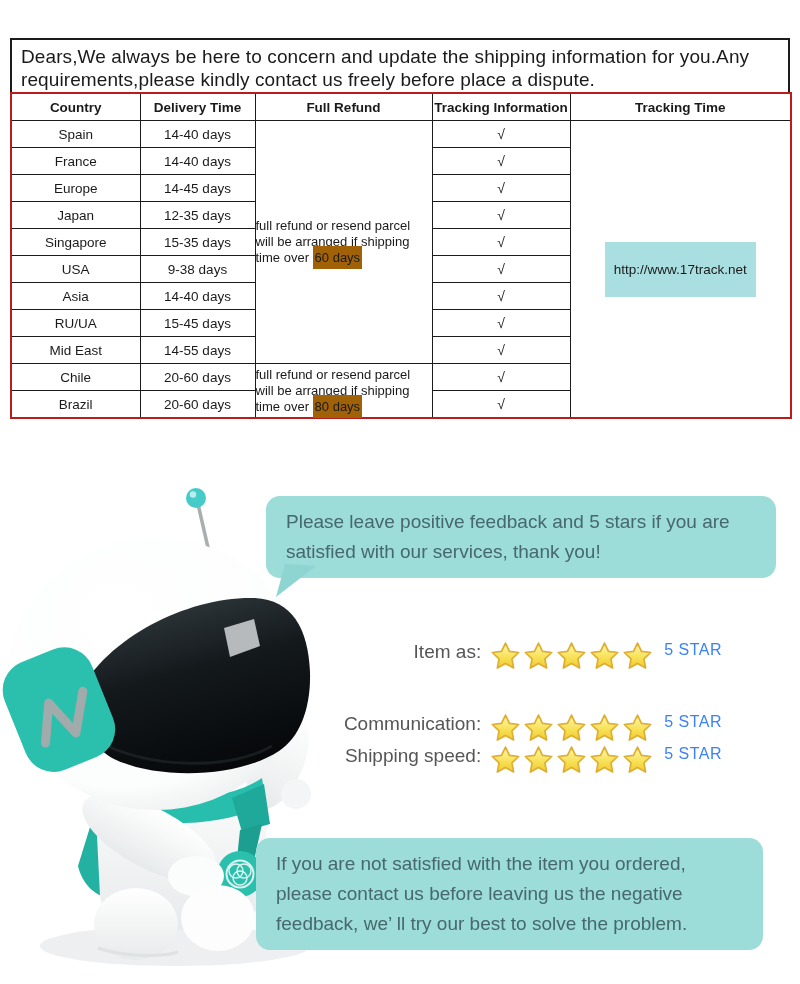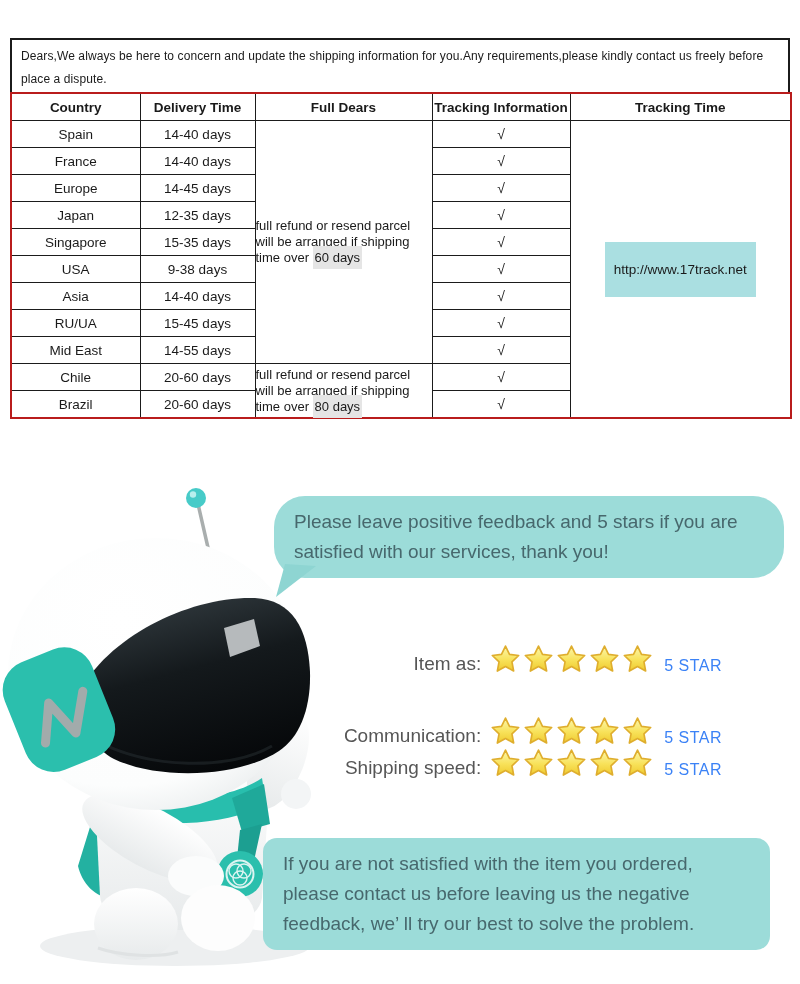--- a/index.html
+++ b/index.html
@@ -3,42 +3,42 @@
 <meta charset="utf-8">
 <style>
   html,body{margin:0;padding:0;background:#ffffff;}
   .page{
     position:relative;width:800px;height:984px;background:#ffffff;overflow:hidden;
     font-family:"Liberation Sans","DejaVu Sans",sans-serif;color:#1a1a1a;
   }
   
   .notice{
     position:absolute;left:10px;top:38px;width:780px;height:56px;box-sizing:border-box;
-    border:2px solid #1b1b1b;padding:5px 9px 0 9px;font-size:12px;line-height:23px;letter-spacing:.1px;
+    border:2px solid #1b1b1b;padding:5px 9px 0 9px;font-size:19px;line-height:23px;letter-spacing:.1px;
   }
   table.ship{
     position:absolute;left:10px;top:92px;width:780px;border-collapse:collapse;table-layout:fixed;
     text-align:center;font-size:13.5px;border:2px solid #b91c1c;
   }
   table.ship th,table.ship td{border:1px solid #1b1b1b;height:26px;padding:0;vertical-align:middle;}
   table.ship th{font-weight:bold;font-size:13.5px;}
   td.refund{ text-align:left;padding:2px 7px;font-size:13px;line-height:16px;}
-  .hl{background:#e5e5e5;padding:4px 2px;}
+  .hl{background:#a16207;padding:4px 2px;}
   td.site{border-top:1px solid #1b1b1b;}
   .url{background:#aadfe1;padding:20px 9px;font-size:13.5px;display:inline-block;}
   .check{font-size:14px;}
   
   .bubble{
     position:absolute;background:#9cdcd9;border-radius:14px;color:#47686d;
     font-size:19px;line-height:30px;padding:11px 20px;box-sizing:border-box;z-index:3;
   }
-  .bubble-top{left:274px;top:496px;width:510px;border-radius:31px;}
-  .bubble-bottom{left:263px;top:838px;width:507px;line-height:30px;}
+  .bubble-top{left:266px;top:496px;width:510px;}
+  .bubble-bottom{left:256px;top:838px;width:507px;line-height:30px;}
   .bubble-tail{position:absolute;left:272px;top:564px;z-index:3;}
-  .rating-row{position:absolute;right:78px;display:flex;align-items:flex-end;height:34px;z-index:3;}
+  .rating-row{position:absolute;right:78px;display:flex;align-items:flex-start;height:34px;z-index:3;}
   .rating-label{font-size:19px;color:#565656;margin-right:9px;white-space:nowrap;}
   .stars{display:flex;align-items:center;}
   .star{width:31px;height:31px;margin-right:2px;}
   .rating-suffix{font-size:16px;color:#3b82f6;margin-left:9px;letter-spacing:.5px;white-space:nowrap;}
   .row1{top:641px;} .row2{top:713px;} .row3{top:745px;}
   .robot{position:absolute;left:0;top:478px;width:340px;height:506px;z-index:1;}
   .hidden-defs{position:absolute;width:0;height:0;}
 </style>
 </head>
 <body>
@@ -64,21 +64,21 @@
         <col style="width:129px">
         <col style="width:115px">
         <col style="width:177px">
         <col style="width:138px">
         <col style="width:221px">
       </colgroup>
     <thead>
       <tr>
         <th>Country</th>
         <th>Delivery Time</th>
-        <th>Full Dears</th>
+        <th>Full Refund</th>
         <th>Tracking Information</th>
         <th>Tracking Time</th>
       </tr>
     </thead>
     <tbody>
       <tr>
         <td>Spain</td>
         <td>14-40 days</td>
         <td class="refund" rowspan="9"><span>full refund or resend parcel will be arranged if shipping time over </span><span class="hl">60 days</span></td>
         <td class="check">√</td>

